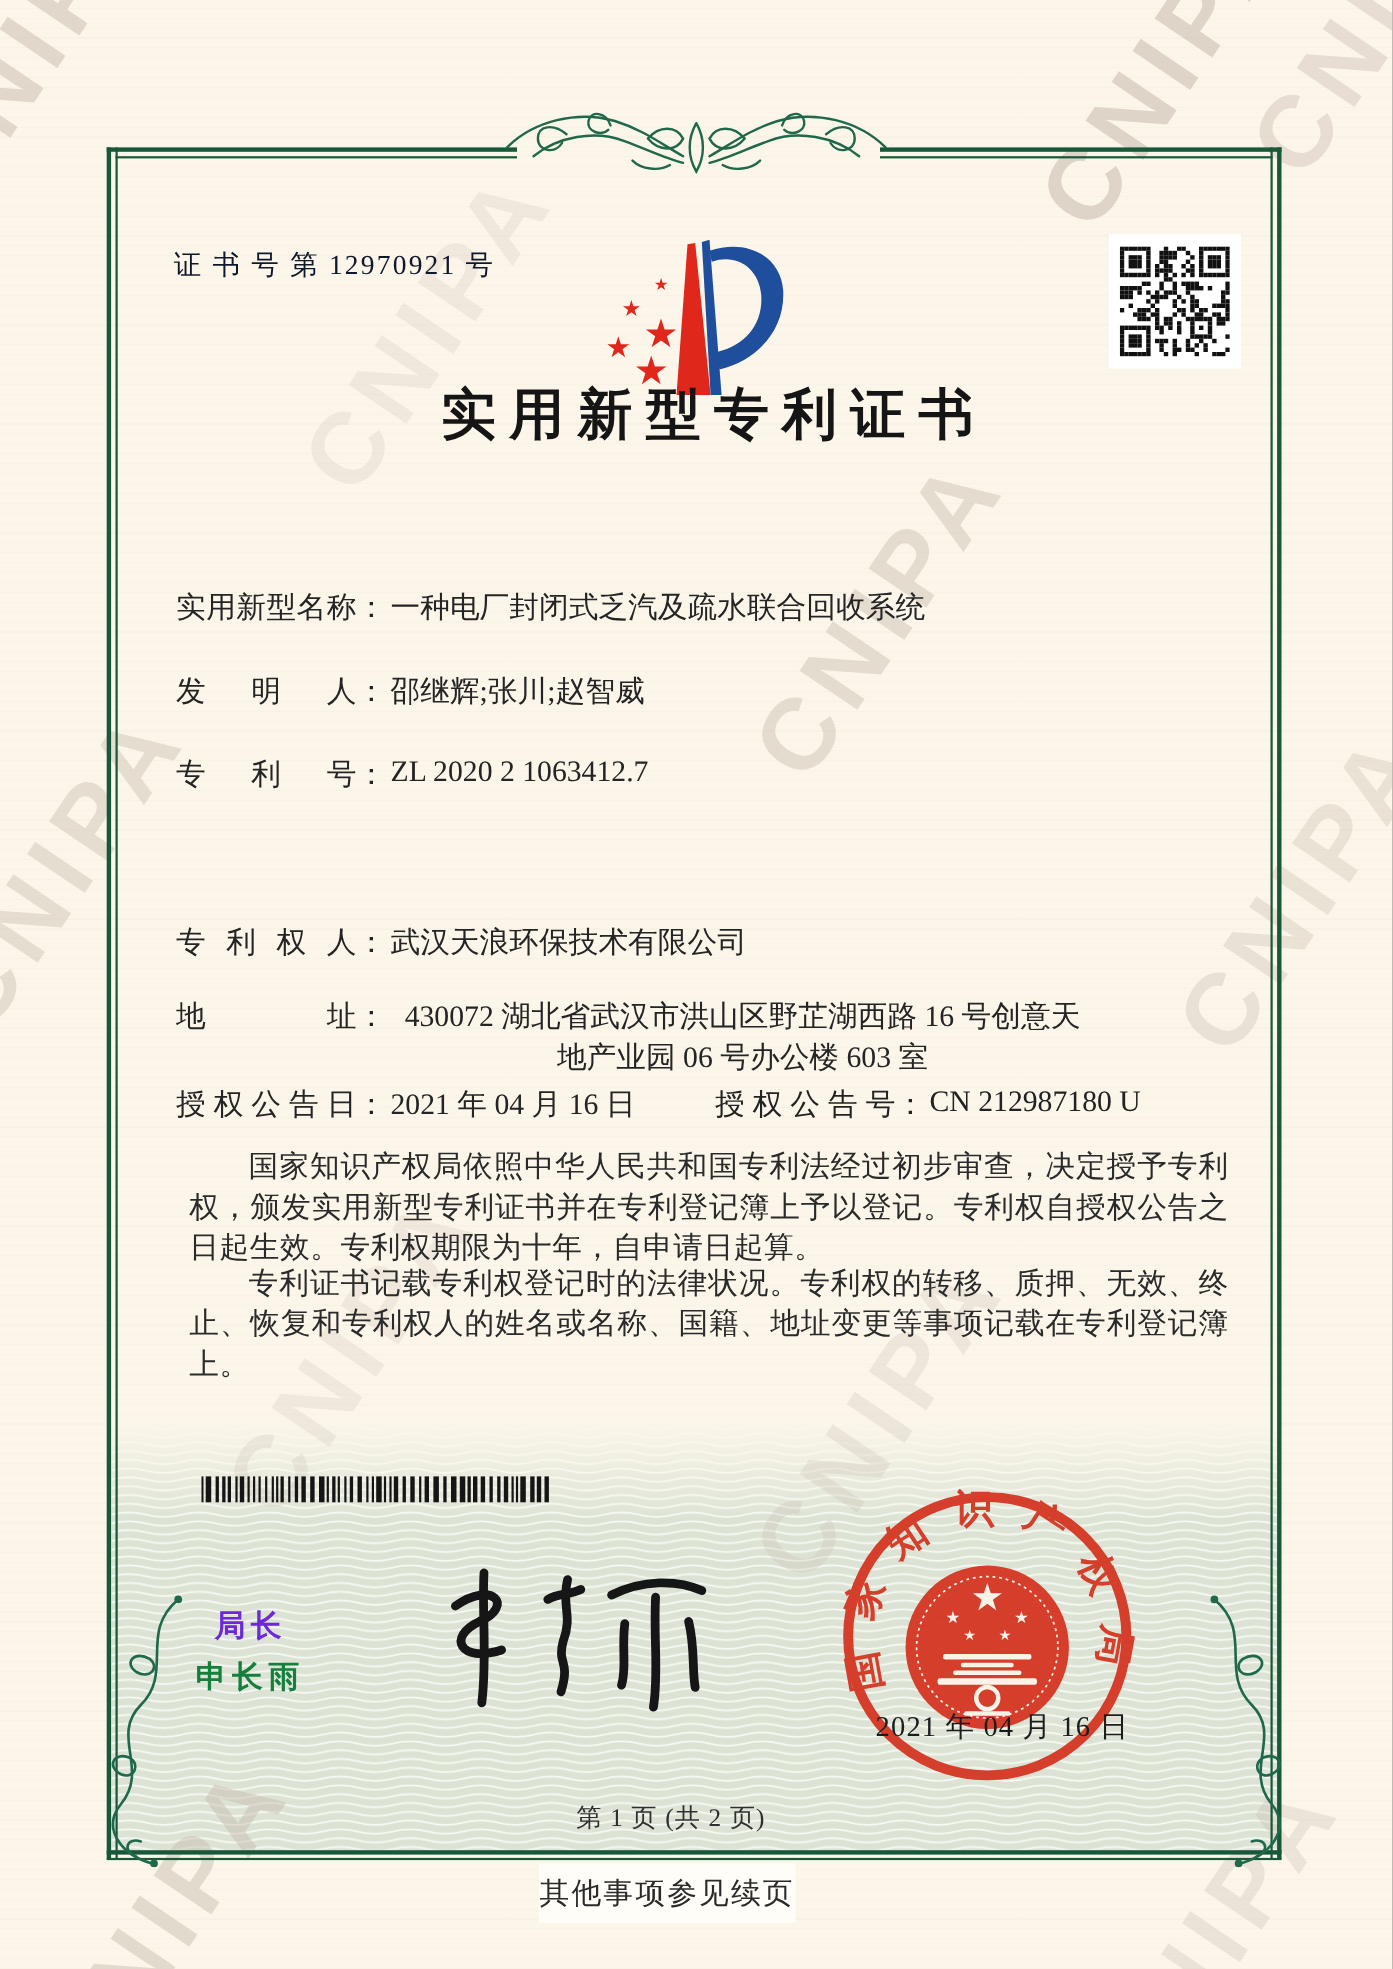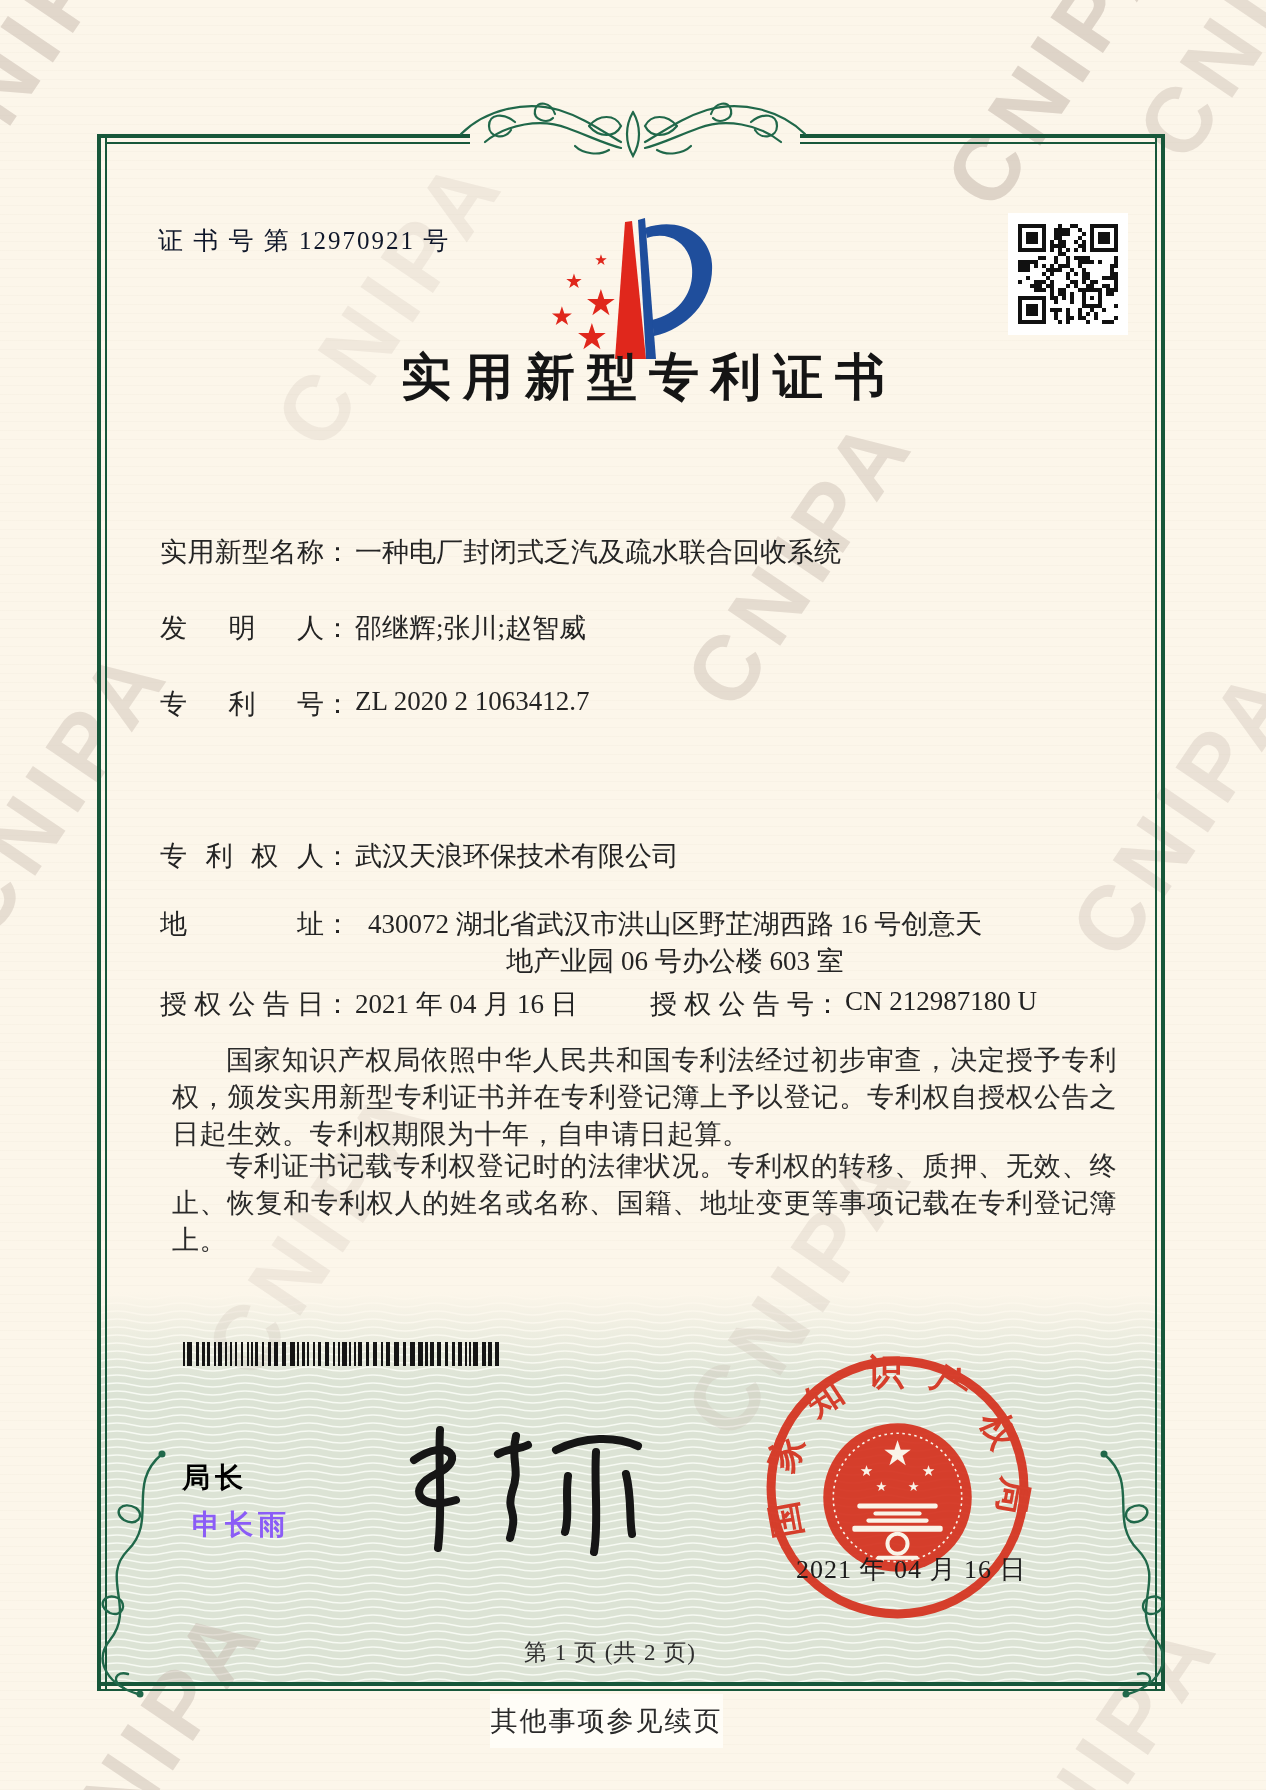--- a/index.html
+++ b/index.html
@@ -58,26 +58,26 @@
   .frow-address{top:906px;}
   .frow-address .fvalue{white-space:normal;width:640px;line-height:37px;text-align:center;}
   .frow-grant{top:986px;}
   .grant-right{position:absolute;left:650px;top:986px;z-index:4;font-size:27px;white-space:nowrap;}
 
   .para{position:absolute;left:172px;width:945px;z-index:4;font-size:27px;line-height:37px;
     text-align:justify;text-indent:2em;color:#2a2a2a;letter-spacing:.5px;}
   .para1{top:1042px;} .para2{top:1148px;}
 
   .barcode{position:absolute;left:183px;top:1342px;z-index:4;}
-  .director-label{position:absolute;left:182px;top:1459px;z-index:4;
+  .director-label{position:absolute;left:195px;top:1459px;z-index:4;
     font-family:"Liberation Sans","DejaVu Sans",sans-serif;font-weight:bold;
-    font-size:28px;letter-spacing:5px;color:#000000;}
-  .director-name{position:absolute;left:192px;top:1506px;z-index:4;
+    font-size:28px;letter-spacing:5px;color:#6d28d9;}
+  .director-name{position:absolute;left:178px;top:1506px;z-index:4;
     font-family:"Liberation Sans","DejaVu Sans",sans-serif;font-weight:bold;
-    font-size:28px;letter-spacing:5px;color:#8b5cf6;}
+    font-size:28px;letter-spacing:5px;color:#15803d;}
   .signature{position:absolute;left:388px;top:1408px;width:268px;height:152px;z-index:4;}
   .seal{position:absolute;left:757px;top:1347px;width:281px;height:281px;z-index:5;opacity:.93;}
   .seal-date{position:absolute;left:796px;top:1552px;width:212px;z-index:6;text-align:center;
     font-size:26px;letter-spacing:1px;color:#1c1c1c;white-space:nowrap;}
   .page-info{position:absolute;left:505px;top:1637px;width:210px;z-index:4;text-align:center;
     font-size:23px;letter-spacing:1px;color:#2f2f2f;}
   .note-box{position:absolute;left:490px;top:1694px;width:233px;height:54px;background:#fffdf7;z-index:4;
     display:flex;align-items:center;justify-content:center;}
   .note-box span{font-size:27px;letter-spacing:2px;color:#2a2a2a;}
 </style>

